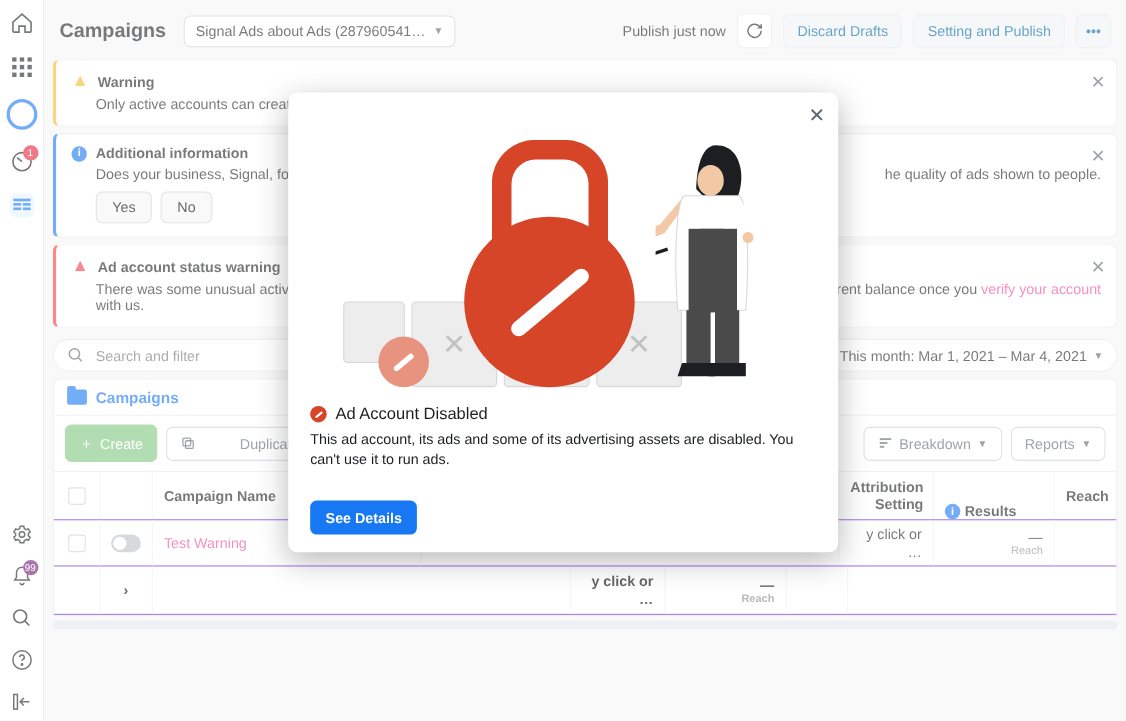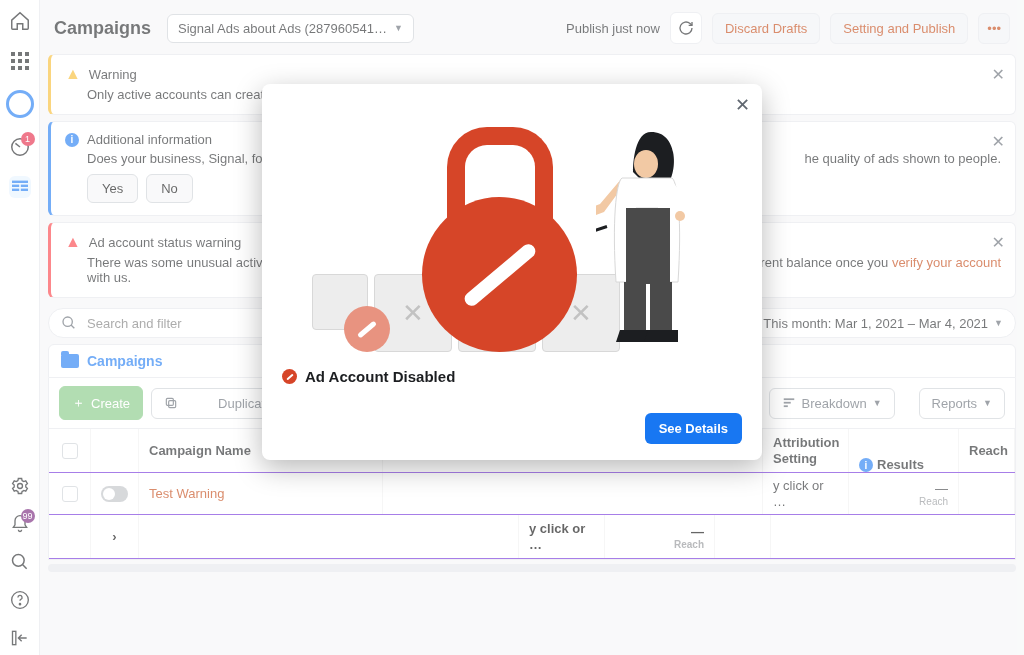--- a/index.html
+++ b/index.html
@@ -16,66 +16,66 @@
   .rail .active { background:#e7f3ff; border-radius:6px; padding:3px;}
 
   .main { flex:1; display:flex; flex-direction:column; padding: 8px 8px 0 8px; overflow:hidden;}
   .topbar { display:flex; align-items:center; gap:10px; padding:4px 6px 10px 6px;}
   .topbar h1 { font-size:18px; font-weight:700; color:#1c1e21; margin-right:6px;}
   .acct-sel { display:flex; align-items:center; gap:6px; border:1px solid #ccd0d5; background:#fff; border-radius:6px; padding:6px 10px; font-size:13px; color:#1c1e21; max-width:260px;}
   .acct-sel .txt { white-space:nowrap; overflow:hidden; text-overflow:ellipsis; max-width:210px;}
   .spacer { flex:1; }
   .updated { font-size:13px; color:#1c1e21;}
   .icon-btn { width:32px; height:32px; display:flex; align-items:center; justify-content:center; border-radius:6px; background:#fff; border:1px solid #e4e6eb;}
-  .btn { padding:7px 12px; font-size:13px; border-radius:6px; border:1px solid #e4e6eb; background:#f0f2f5; color:#c2410c;}
+  .btn { padding:7px 12px; font-size:13px; border-radius:6px; border:1px solid #e4e6eb; background:#f0f2f5; color:#0369a1;}
   .btn.more { padding:7px 8px;}
   
   
   .banner { border:1px solid #e4e6eb; border-radius:6px; background:#fff; padding:10px 14px 12px 14px; margin-bottom:6px; position:relative;}
   .banner .row1 { display:flex; align-items:center; gap:8px;}
-  .banner .title { font-size:13px; font-weight:400; color:#1c1e21;}
+  .banner .title { font-size:13px; font-weight:700; color:#1c1e21;}
   .banner .body { font-size:13px; color:#1c1e21; padding-left:22px; margin-top:4px;}
   .banner .close { position:absolute; top:10px; right:10px; color:#606770;}
   .banner.warn { border-left:3px solid #f7b928;}
   .banner.info { border-left:3px solid #1877f2;}
   .banner.err  { border-left:3px solid #fa383e;}
   .tri.y { color:#f7b928;}
   .tri.r { color:#fa383e;}
   .dot.b { width:14px; height:14px; border-radius:50%; background:#1877f2; color:#fff; font-size:10px; display:inline-flex; align-items:center; justify-content:center; font-weight:700;}
   .chips { display:flex; gap:8px; margin-top:8px; padding-left:22px;}
   .chip { padding:6px 14px; border:1px solid #ccd0d5; border-radius:6px; font-size:13px; background:#f5f6f7;}
-  .link { color:#c2410c; }
+  .link { color:#ec4899; }
 
   .searchbar { display:flex; align-items:center; border:1px solid #e4e6eb; border-radius:20px; background:#fff; padding:6px 12px; gap:10px; margin:4px 0 6px 0;}
   .searchbar input { border:none; outline:none; flex:1; font-size:13px; background:transparent;}
   .daterange { margin-left:auto; font-size:13px; color:#1c1e21; display:flex; gap:6px; align-items:center;}
 
   .tabs { background:#fff; border:1px solid #e4e6eb; border-radius:6px 6px 0 0; padding:8px 12px; display:flex; align-items:center;}
   .camp-tab { display:flex; gap:8px; align-items:center; color:#1877f2; font-weight:600; font-size:14px;}
   .folder { width:18px; height:14px; background:#1877f2; border-radius:2px; position:relative;}
   .folder:before { content:""; position:absolute; top:-3px; left:0; width:8px; height:4px; background:#1877f2; border-radius:2px 2px 0 0;}
 
   .toolbar { background:#fff; border:1px solid #e4e6eb; border-top:none; padding:8px 10px; display:flex; gap:8px; align-items:center;}
   .tbtn { padding:7px 12px; font-size:13px; border-radius:6px; border:1px solid #ccd0d5; background:#fff; color:#606770; display:flex; gap:6px; align-items:center;}
   .tbtn.create { background:#7fc77f; color:#fff; border-color:#7fc77f;}
   .tbtn.split { padding-right:6px;gap:40px;}
   .caret { font-size:9px; color:#606770;}
-  .toolbar .right { margin-left:auto; display:flex; gap:24px;}
+  .toolbar .right { margin-left:auto; display:flex; gap:8px;}
 
   .table { background:#fff; border:1px solid #e4e6eb; border-top:none;}
   .thead, .trow, .sumrow { display:flex; align-items:center; font-size:13px; border-bottom:1px solid #6d28d9;}
   .thead { font-weight:600; color:#1c1e21; height:44px;}
   .trow { height:42px; color:#1c1e21;}
   .sumrow { height:44px; font-weight:600;}
   .cell { padding:0 10px; border-right:1px solid #f0f0f0; height:100%; display:flex; align-items:center; overflow:hidden; white-space:nowrap; text-overflow:ellipsis;}
   .c-chk { width:42px; justify-content:center;}
   .c-tog { width:48px;}
   .c-name { flex:1; min-width:200px;}
   .c-big { width:380px;}
-  .c-attr { width:86px; white-space:normal; line-height:1.2;}
+  .c-attr { width:86px; white-space:normal; line-height:1.2;text-align:right;}
   .c-res { width:110px; flex-direction:column; align-items:flex-end; justify-content:center;}
   .c-reach { width:56px;}
   .chkbox { width:16px; height:16px; border:1px solid #ccd0d5; border-radius:3px; background:#fff;}
   .toggle { width:28px; height:16px; border-radius:10px; background:#bcc0c4; position:relative;}
   .toggle:before { content:""; position:absolute; left:2px; top:2px; width:12px; height:12px; background:#fff; border-radius:50%;}
   .res-sub { font-size:10px; color:#8a8d91;}
   .scroll { height:8px; background:#e4e6eb; border-radius:4px; margin-top:4px;}
   .resicon { width:14px; height:14px; border-radius:50%; background:#1877f2; color:#fff; font-size:10px; display:inline-flex; align-items:center; justify-content:center; font-weight:700; margin-right:4px;}
 
   
@@ -84,23 +84,23 @@
   .modal .mclose { position:absolute; top:10px; right:12px; color:#606770; font-size:18px;}
   .illus { height:250px; display:flex; align-items:flex-end; justify-content:center; gap:0; position:relative; margin-bottom:16px;}
   .boxes { position:absolute; bottom:0; left:30px; display:flex; gap:6px;}
   .box { width:78px; height:78px; background:#ededed; border:1px solid #d8d8d8; border-radius:4px; display:flex; align-items:center; justify-content:center; color:#c2c2c2; font-size:26px;}
   .lock { width:155px; height:155px; border-radius:50%; background:#d64528; position:absolute; bottom:0; left:140px; display:flex; align-items:center; justify-content:center;}
   .lock:before { content:""; position:absolute; top:-70px; width:70px; height:90px; border:18px solid #d64528; border-bottom:none; border-radius:40px 40px 0 0;}
   .lock .slash { width:88px; height:14px; background:#fff; border-radius:10px; transform:rotate(-40deg);}
   .smlock { width:46px; height:46px; border-radius:50%; background:#e89380; position:absolute; bottom:0; left:62px; display:flex; align-items:center; justify-content:center;}
   .smlock .sl { width:22px; height:5px; background:#fff; border-radius:4px; transform:rotate(-40deg);}
   .person { position:absolute; bottom:0; right:36px; width:110px; height:230px;}
-  .mtit { display:flex; gap:8px; align-items:center; font-size:15px; font-weight:700; color:#1c1e21; margin-bottom:6px;}
+  .mtit { display:flex; gap:8px; align-items:center; font-size:15px; font-weight:400; color:#1c1e21; margin-bottom:6px;}
   .mbody { font-size:13px; color:#1c1e21; line-height:1.4;}
-  .mfoot { display:flex; justify-content:flex-end; margin-top:28px;}
+  .mfoot { display:flex; margin-top:28px;}
   .mbtn { background:#1877f2; color:#fff; border:none; padding:8px 14px; font-size:13px; font-weight:600; border-radius:6px;}
   .lockicon { width:15px; height:15px; border-radius:50%; background:#d64528; display:inline-flex; align-items:center; justify-content:center;}
   .lockicon:after { content:""; width:8px; height:2px; background:#fff; border-radius:2px; transform:rotate(-40deg);}
 
   svg { display:block; }
 </style>
 </head>
 <body>
 
 <div class="app">
@@ -361,17 +361,18 @@
         <path d="M24 208 h30 v12 h-34 z" fill="#1c1e21"></path>
         <path d="M52 208 h30 v12 h-34 z" fill="#1c1e21"></path>
         <path d="M76 60 c8 6 12 20 10 30 l-6 2 c-2-10-4-22-4-32z" fill="#fff"></path>
         <circle cx="84" cy="94" r="5" fill="#f2c9a4"></circle>
       </svg>
     </div>
     <div class="mtit">
         <span class="lockicon"></span>
         <span>Ad Account Disabled</span>
       </div>
+    <div class="mbody">This ad account, its ads and some of its advertising assets are disabled. You can't use it to run ads.</div>
     <div class="mfoot">
         <button class="mbtn">See Details</button>
       </div>
   </div>
 </div>
 
 </body></html>

